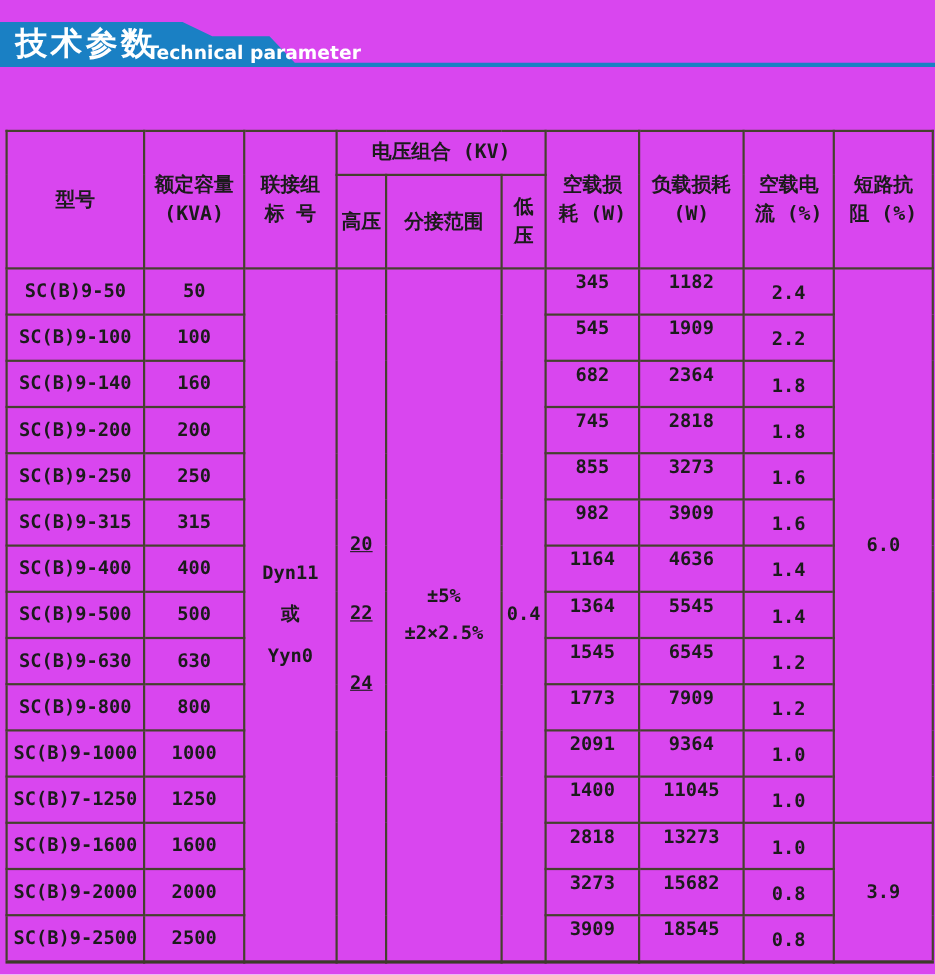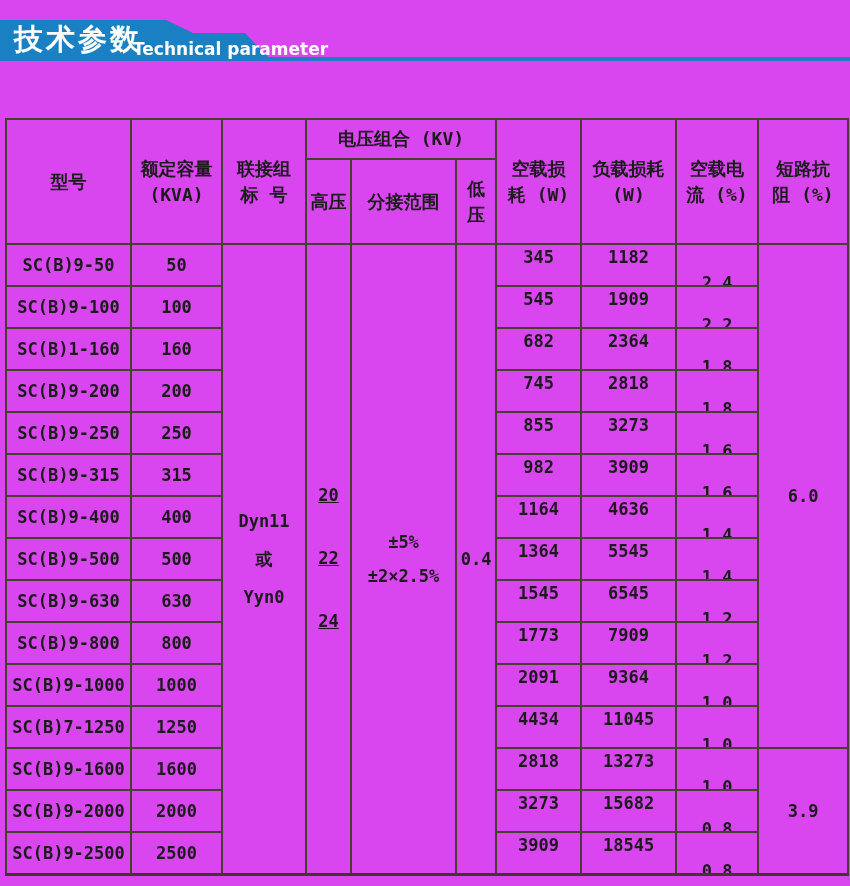--- a/index.html
+++ b/index.html
@@ -28,21 +28,21 @@
                border:2px solid #3d3a2a; border-bottom-width:3px; }
   .spec th, .spec td { border:2px solid #45412e; text-align:center; vertical-align:middle;
                        color:#1b1b1b; padding:0; overflow:hidden; }
   .spec th { font-size:18px; font-weight:bold; line-height:26px; }
   .spec td { font-size:17px; font-weight:bold; }
   tr.hrow1 { height:40px; }
   tr.hrow2 { height:85px; }
   tr.drow  { height:42px; }
 
   td.loss span { position:relative; top:-8px; display:inline-block;text-align:center; }
-  td.cur  span { position:relative; top:18px;  display:inline-block; }
+  td.cur  span { position:relative; top:2px;  display:inline-block; }
 
   .mline { display:block; line-height:38px; }          
   .hvline { display:block; line-height:63px;text-decoration:underline; }         
   .tapline { display:block; line-height:34px; }        
 </style>
 </head>
 <body>
 
 <div id="page">
 
@@ -132,21 +132,21 @@
     </tr>
 
     <tr class="drow">
       <td>SC(B)9-100</td>
       <td>100</td>
       <td class="loss"><span>545</span></td>
       <td class="loss"><span>1909</span></td>
       <td class="cur"><span>2.2</span></td>
     </tr>
     <tr class="drow">
-      <td>SC(B)1-160</td>
+      <td>SC(B)9-140</td>
       <td>160</td>
       <td class="loss"><span>682</span></td>
       <td class="loss"><span>2364</span></td>
       <td class="cur"><span>1.8</span></td>
     </tr>
     <tr class="drow">
       <td>SC(B)9-200</td>
       <td>200</td>
       <td class="loss"><span>745</span></td>
       <td class="loss"><span>2818</span></td>
@@ -197,21 +197,21 @@
     <tr class="drow">
       <td>SC(B)9-1000</td>
       <td>1000</td>
       <td class="loss"><span>2091</span></td>
       <td class="loss"><span>9364</span></td>
       <td class="cur"><span>1.0</span></td>
     </tr>
     <tr class="drow">
       <td>SC(B)7-1250</td>
       <td>1250</td>
-      <td class="loss"><span>4434</span></td>
+      <td class="loss"><span>1400</span></td>
       <td class="loss"><span>11045</span></td>
       <td class="cur"><span>1.0</span></td>
     </tr>
     <tr class="drow">
       <td>SC(B)9-1600</td>
       <td>1600</td>
       <td class="loss"><span>2818</span></td>
       <td class="loss"><span>13273</span></td>
       <td class="cur"><span>1.0</span></td>
       <td rowspan="3">3.9</td>

